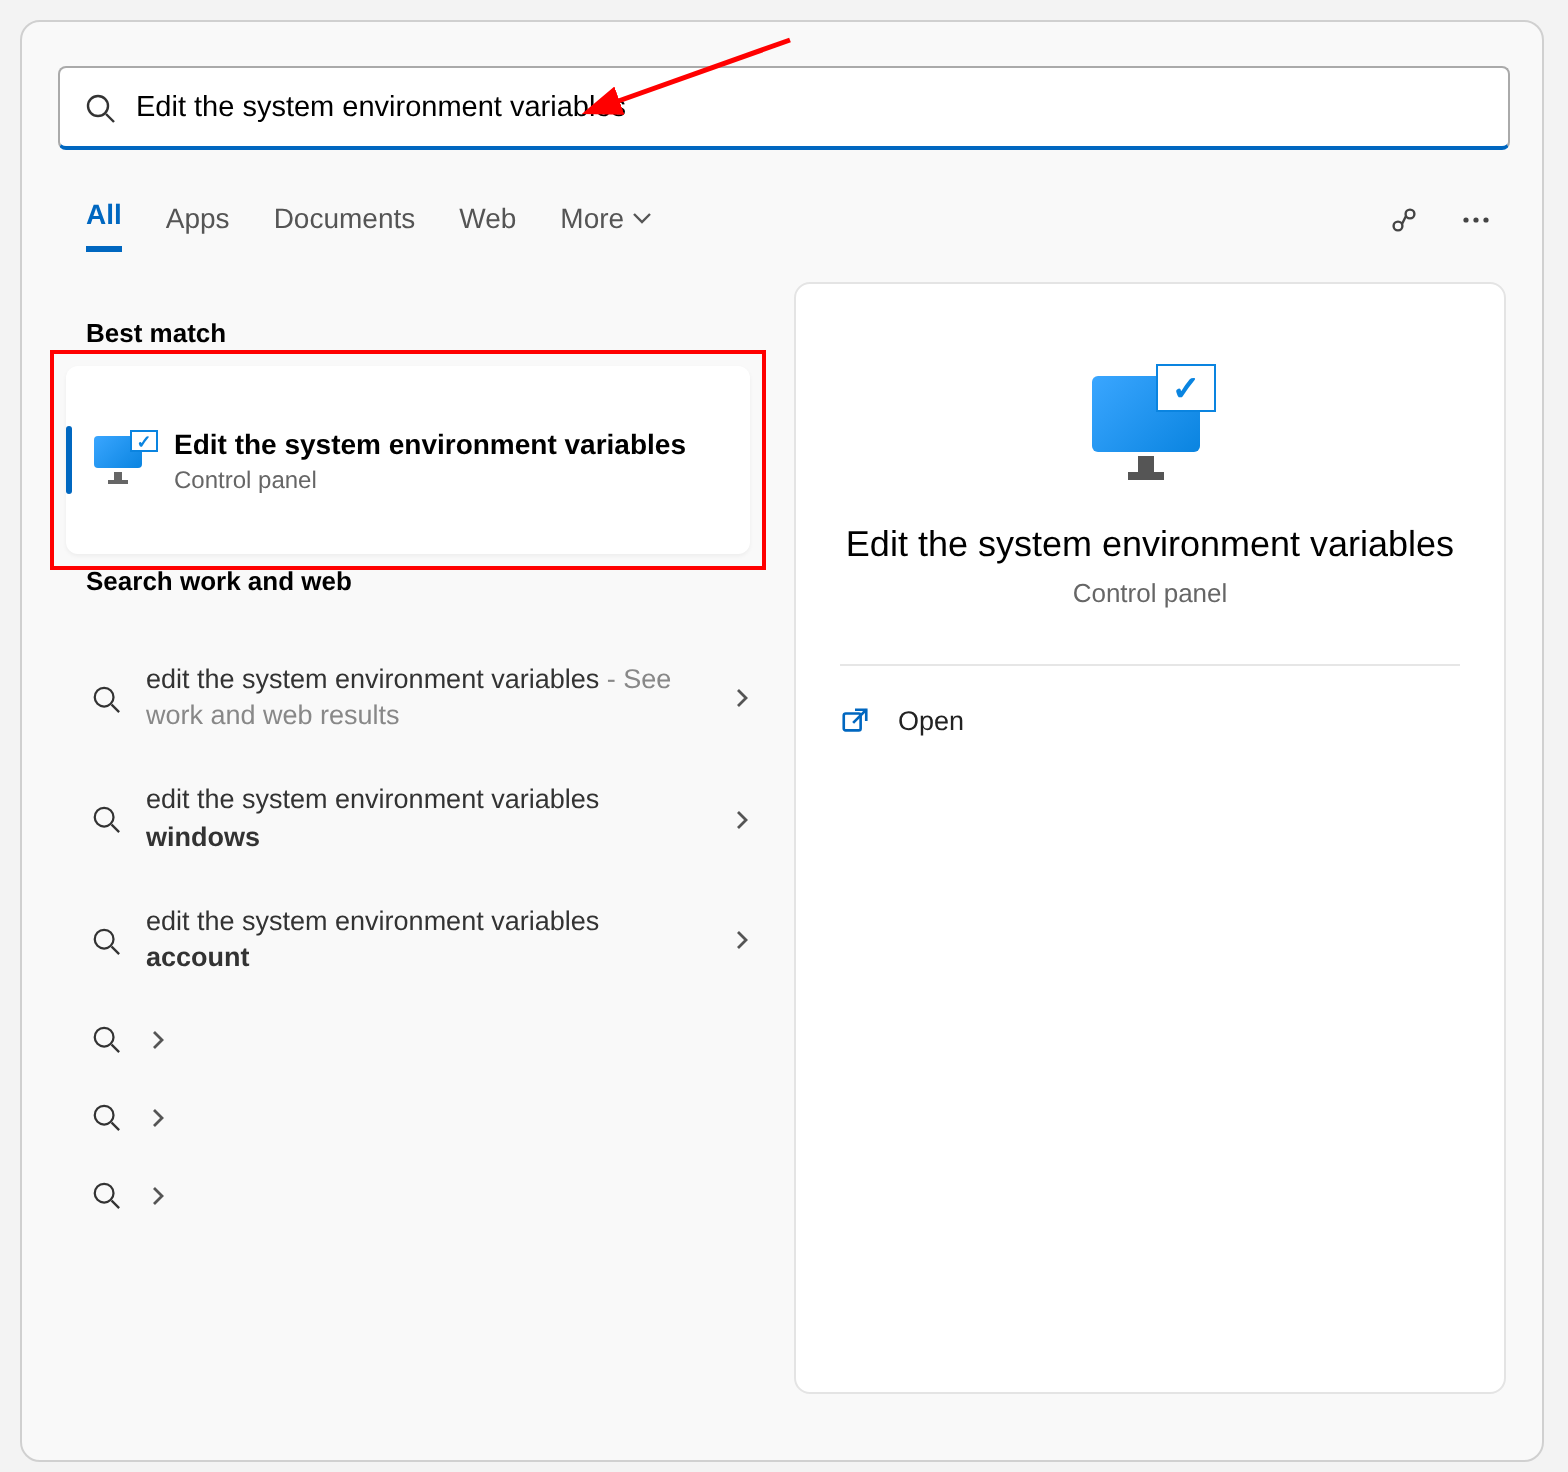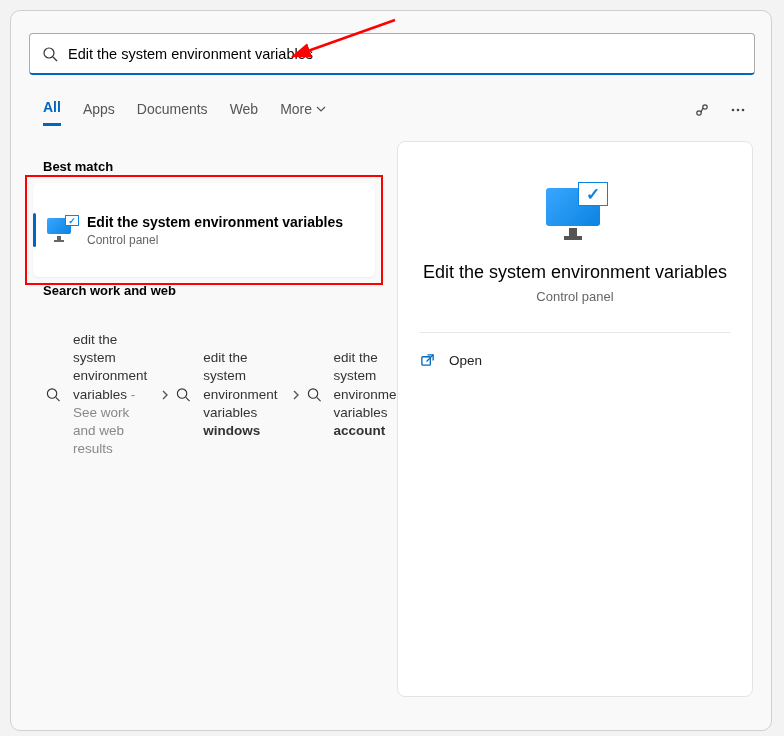--- a/index.html
+++ b/index.html
@@ -94,21 +94,21 @@
     left: 14px; top: 164px;
     width: 358px; height: 110px;
     border: 2px solid #ff0000;
     pointer-events: none;
   }
   .work-web-label { position: absolute; left: 32px; top: 272px; }
   .suggestions {
     position: absolute;
     left: 32px; top: 308px;
     width: 336px;
-    display: flex; flex-direction: row;
+    display: flex; flex-direction: column;
   }
   .sugg {
     display: flex; align-items: center;
     padding: 12px 2px;
     cursor: pointer;
     gap: 12px;
   }
   .sugg .sicon { width:16px; flex-shrink:0; color:#333; }
   .sugg .stext { flex:1; font-size: 13.5px; color: #333; line-height:1.35; }
   .sugg .stext .hint { color: #888; }

